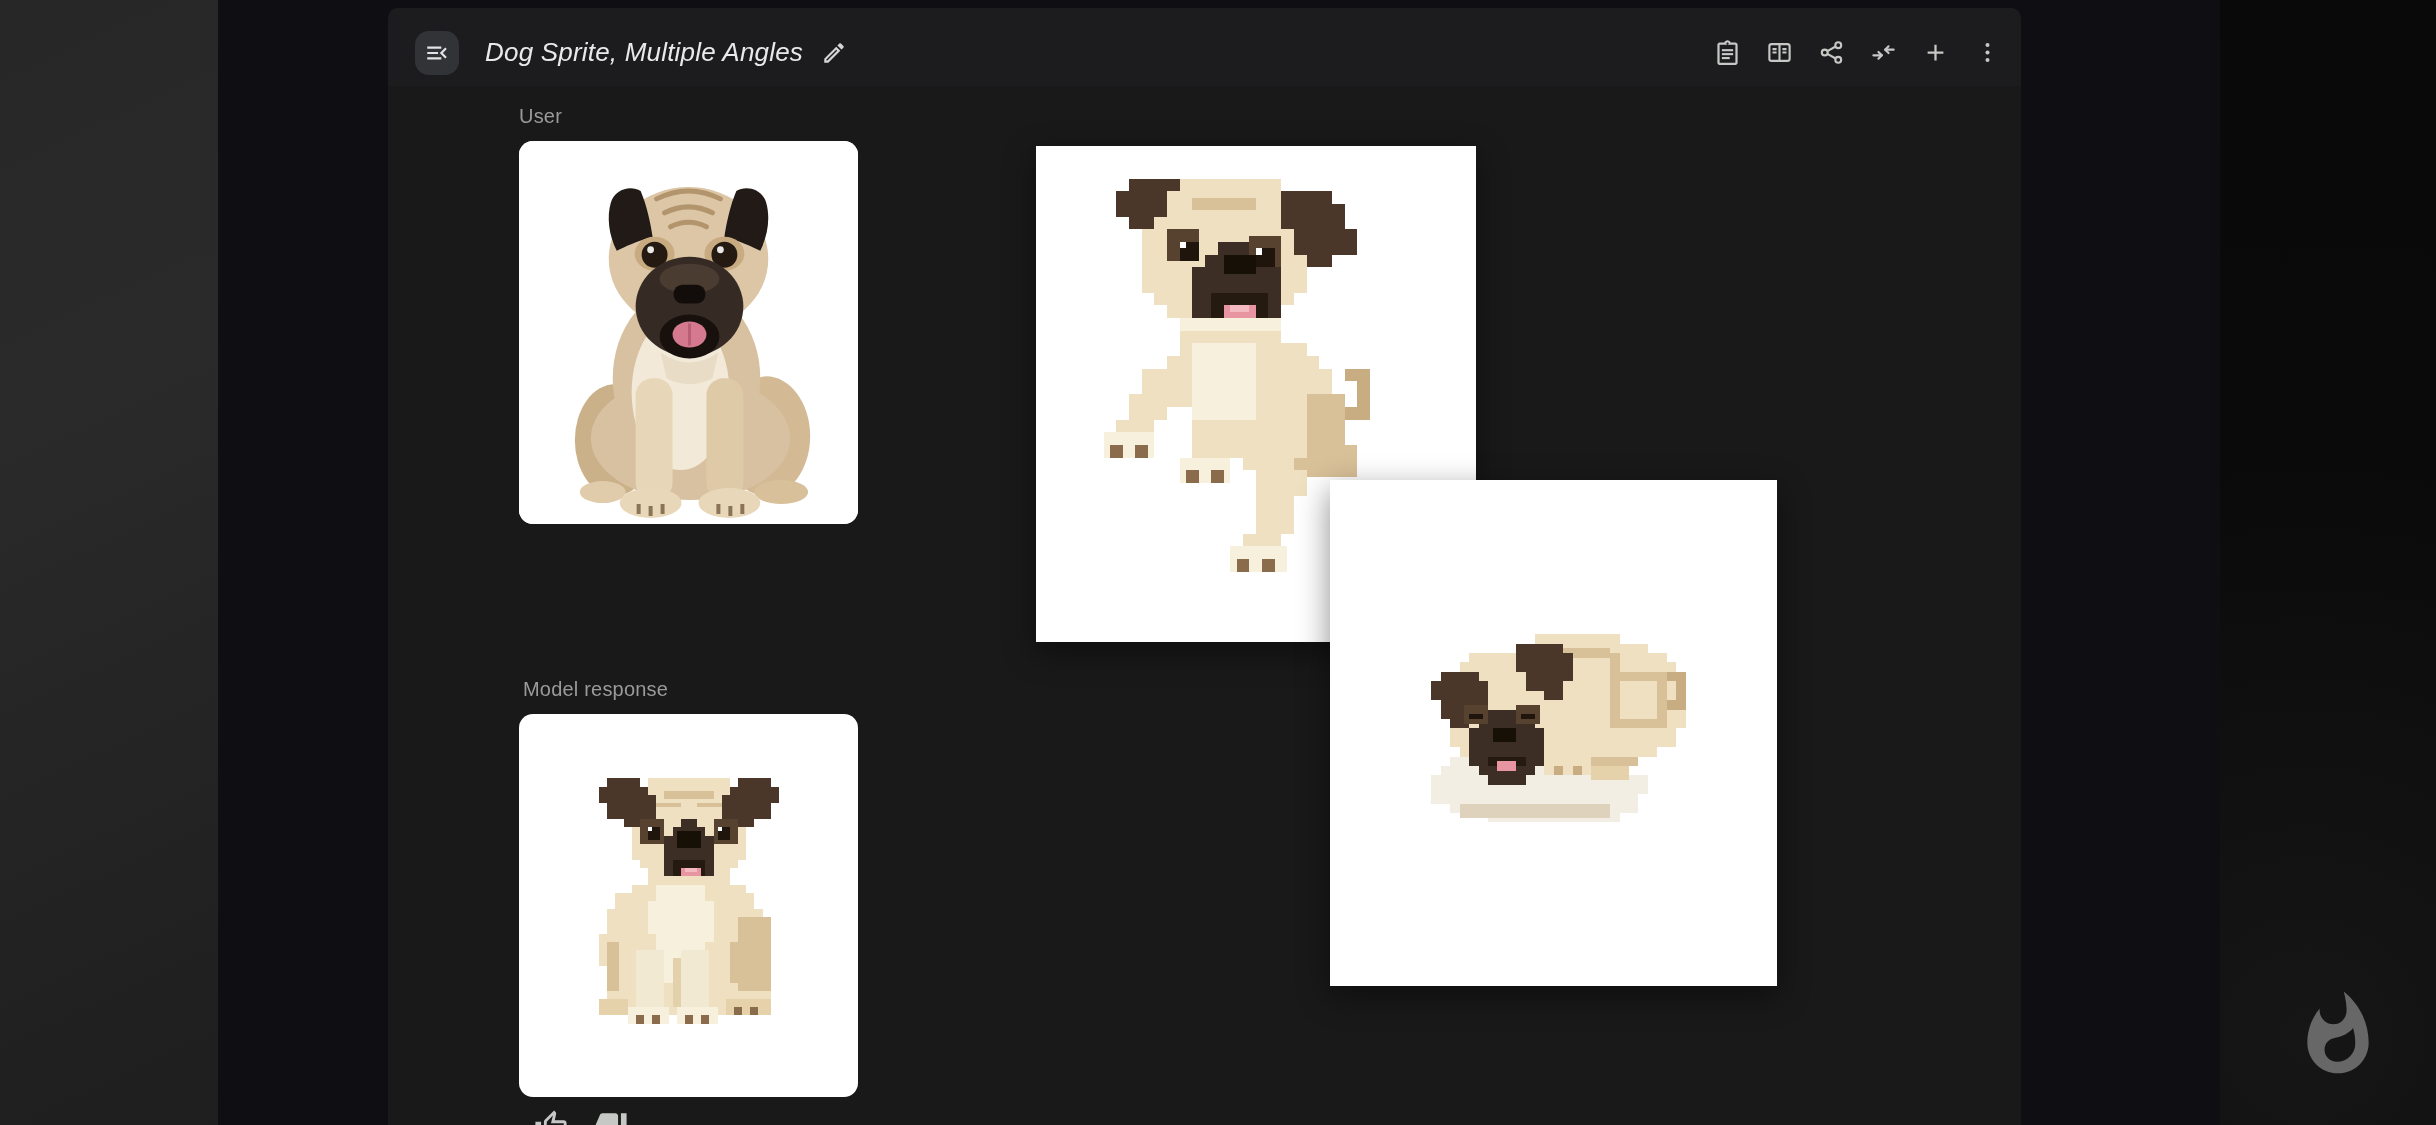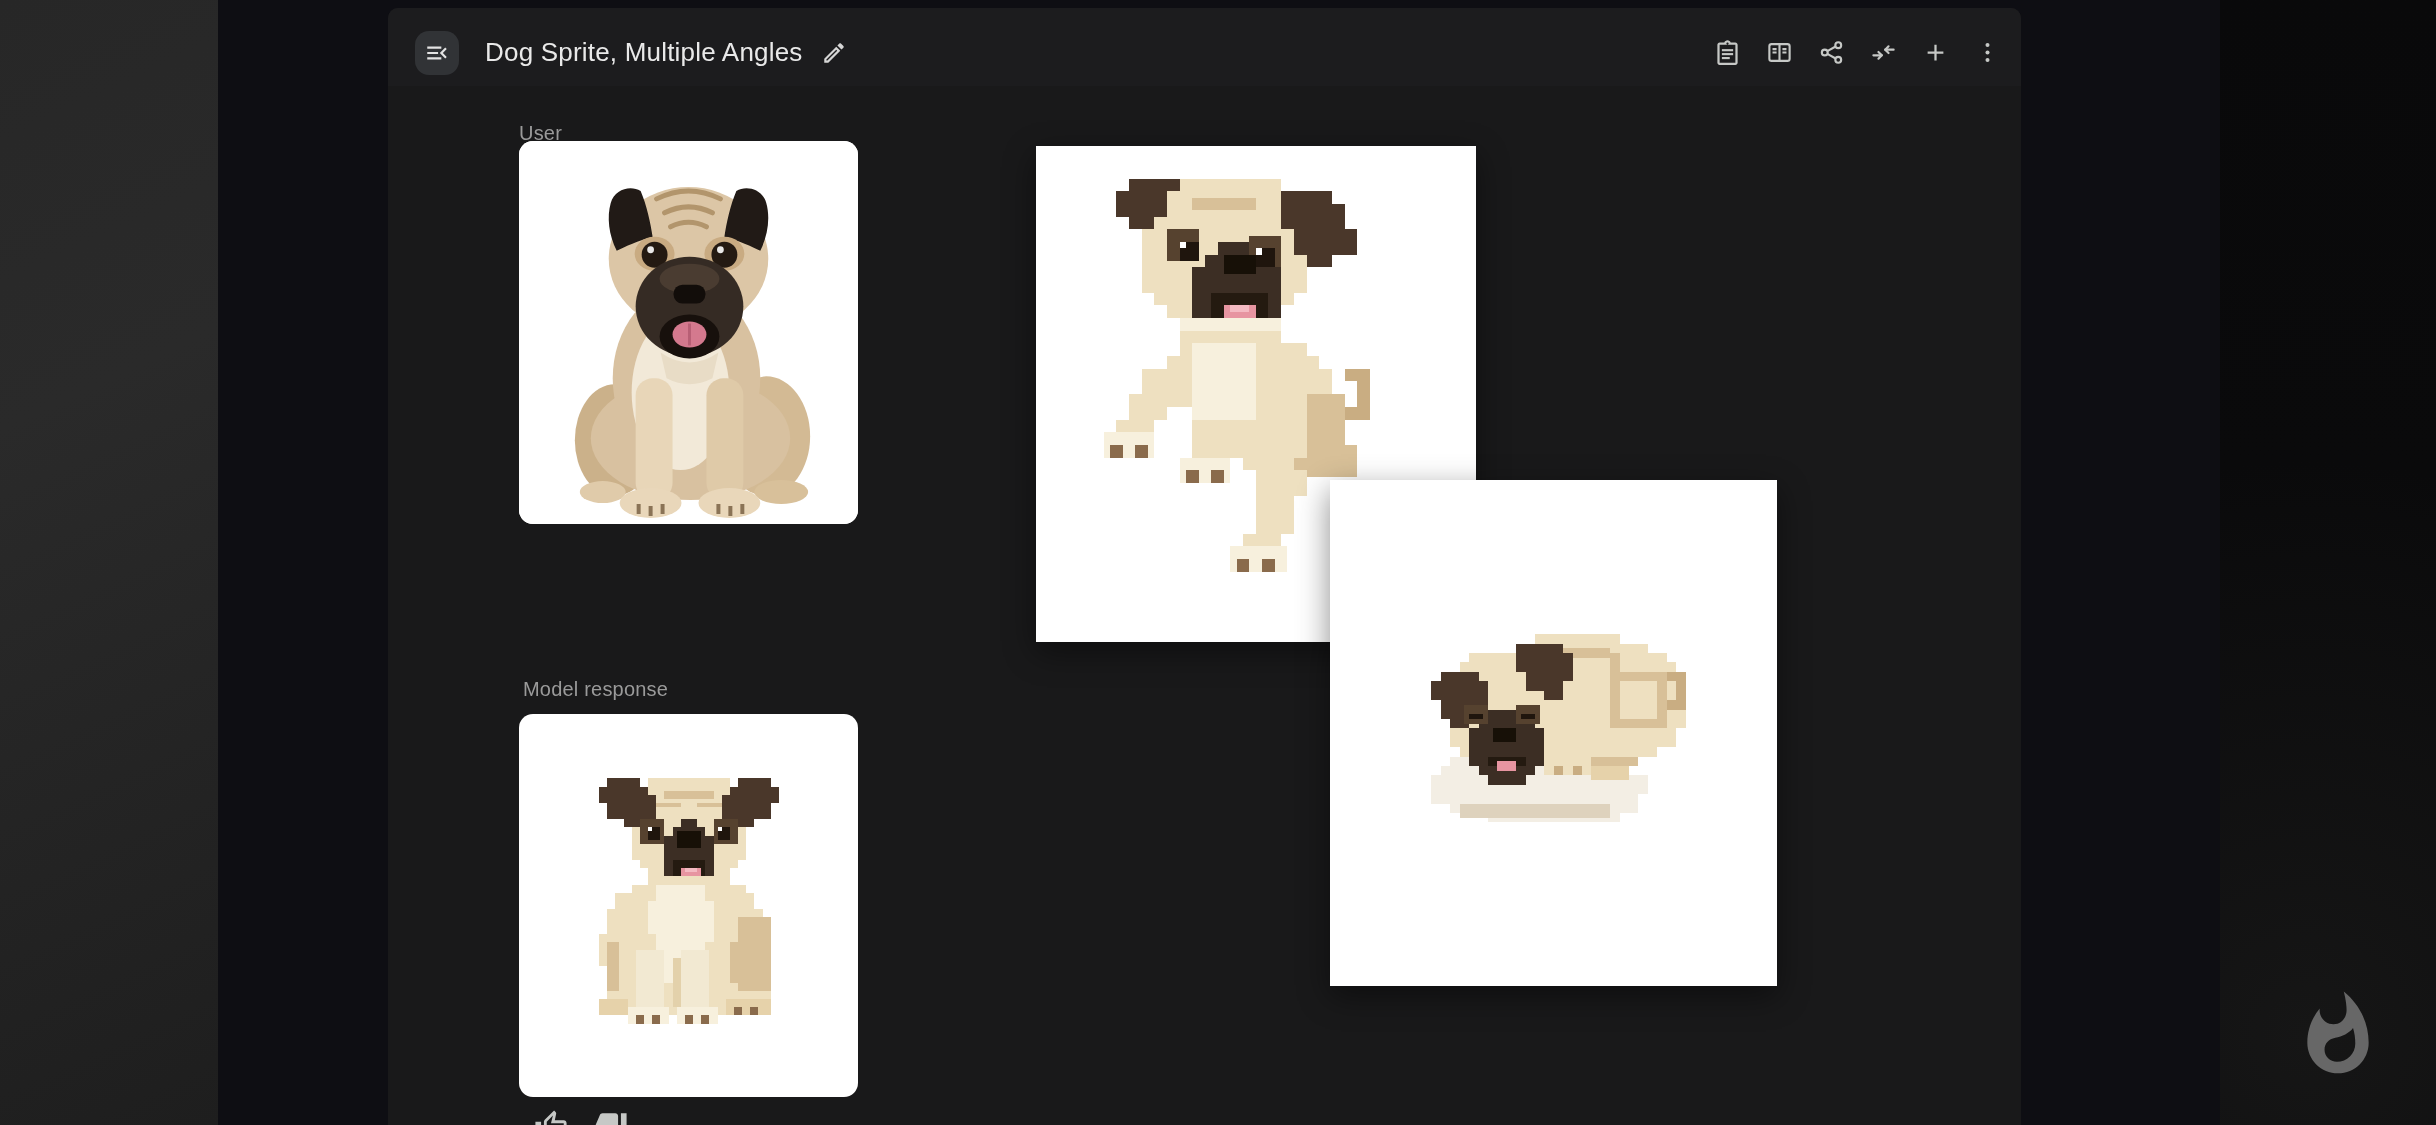--- a/index.html
+++ b/index.html
@@ -14,32 +14,32 @@
 
   .desktop-left{position:absolute; left:0; top:0; width:218px; height:100%;
     background:linear-gradient(155deg,#272727 0%,#2a2a2a 35%,#1e1e1e 100%);}
   .desktop-right{position:absolute; left:2220px; top:0; width:216px; height:100%;
     background:radial-gradient(circle at 40% 92%, #161616 0%, #0a0a0b 55%, #09090a 100%);}
   .flame{position:absolute; left:2292px; top:986px; width:92px; height:98px; color:#676767;}
 
   .panel{position:absolute; left:388px; top:8px; width:1633px; height:1117px;
     background:var(--panel); border-radius:10px 10px 0 0; overflow:hidden;}
   .panel-header{position:relative; height:90px; background:var(--header);
-    border-bottom:1px solid var(--divider); display:flex; align-items:center; padding:0 14px 0 27px;}
+    border-bottom:1px solid var(--divider); display:flex; align-items:center; padding:0 14px 0 27px;font-style:italic;}
   .toggle-btn{width:44px; height:44px; border-radius:14px; background:#313336; border:none;
     display:flex; align-items:center; justify-content:center; color:#e3e3e3; cursor:pointer; flex:0 0 auto;}
   .page-title{margin-left:26px; font-size:26px; font-weight:500; color:var(--title); letter-spacing:.2px; white-space:nowrap;}
   .edit-btn{margin-left:16px; background:none; border:none; color:#d6d6d6; width:30px; height:30px; cursor:pointer; display:flex; align-items:center; justify-content:center;}
   .header-actions{margin-left:auto; display:flex; align-items:center; gap:24px; padding-right:6px;}
   .icon-btn{background:none; border:none; color:var(--icon); width:28px; height:28px; cursor:pointer; display:flex; align-items:center; justify-content:center;}
   .icon-btn svg, .edit-btn svg, .toggle-btn svg{display:block;}
 
   .content{position:absolute; top:78px; left:0; right:0; bottom:0; background:var(--content); overflow:hidden;}
   .role-label{position:absolute; font-size:20px; color:var(--label); letter-spacing:.2px;}
-  .user-label{left:131px; top:36px;text-align:center;}
+  .user-label{left:131px; top:19px;text-align:center;}
   .model-label{left:135px; top:592px;}
   .prompt-text{position:absolute; left:131px; top:488px; font-size:22px; color:var(--prompt); letter-spacing:.2px;}
 
   .img-card{position:absolute; background:var(--card); border-radius:14px; overflow:hidden;
     display:flex; align-items:center; justify-content:center; cursor:pointer;}
   .user-card{left:131px; top:55px; width:339px; height:383px;}
   .model-card{left:131px; top:628px; width:339px; height:383px;}
 
   .float-img{position:absolute; background:var(--card); overflow:hidden;
     display:flex; align-items:center; justify-content:center;

